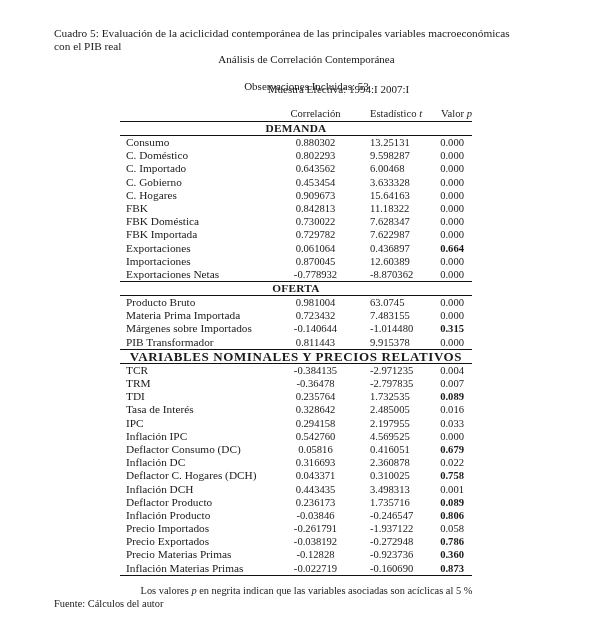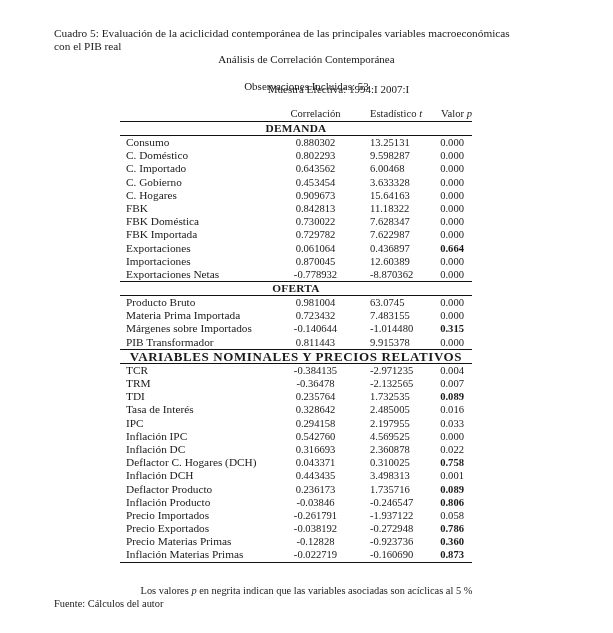--- a/index.html
+++ b/index.html
@@ -160,21 +160,21 @@
       <div class="section wide">VARIABLES NOMINALES Y PRECIOS RELATIVOS</div>
       <div class="row">
         <div class="c-name">TCR</div>
         <div class="c-corr">-0.384135</div>
         <div class="c-t">-2.971235</div>
         <div class="c-p">0.004</div>
       </div>
       <div class="row">
         <div class="c-name">TRM</div>
         <div class="c-corr">-0.36478</div>
-        <div class="c-t">-2.132565</div>
+        <div class="c-t">-2.797835</div>
         <div class="c-p">0.007</div>
       </div>
       <div class="row">
         <div class="c-name">TDI</div>
         <div class="c-corr">0.235764</div>
         <div class="c-t">1.732535</div>
         <div class="c-p bold">0.089</div>
       </div>
       <div class="row">
         <div class="c-name">Tasa de Interés</div>
@@ -188,20 +188,26 @@
         <div class="c-t">2.197955</div>
         <div class="c-p">0.033</div>
       </div>
       <div class="row">
         <div class="c-name">Inflación IPC</div>
         <div class="c-corr">0.542760</div>
         <div class="c-t">4.569525</div>
         <div class="c-p">0.000</div>
       </div>
       <div class="row">
+        <div class="c-name">Deflactor Consumo (DC)</div>
+        <div class="c-corr">0.05816</div>
+        <div class="c-t">0.416051</div>
+        <div class="c-p bold">0.679</div>
+      </div>
+      <div class="row">
         <div class="c-name">Inflación DC</div>
         <div class="c-corr">0.316693</div>
         <div class="c-t">2.360878</div>
         <div class="c-p">0.022</div>
       </div>
       <div class="row">
         <div class="c-name">Deflactor C. Hogares (DCH)</div>
         <div class="c-corr">0.043371</div>
         <div class="c-t">0.310025</div>
         <div class="c-p bold">0.758</div>

